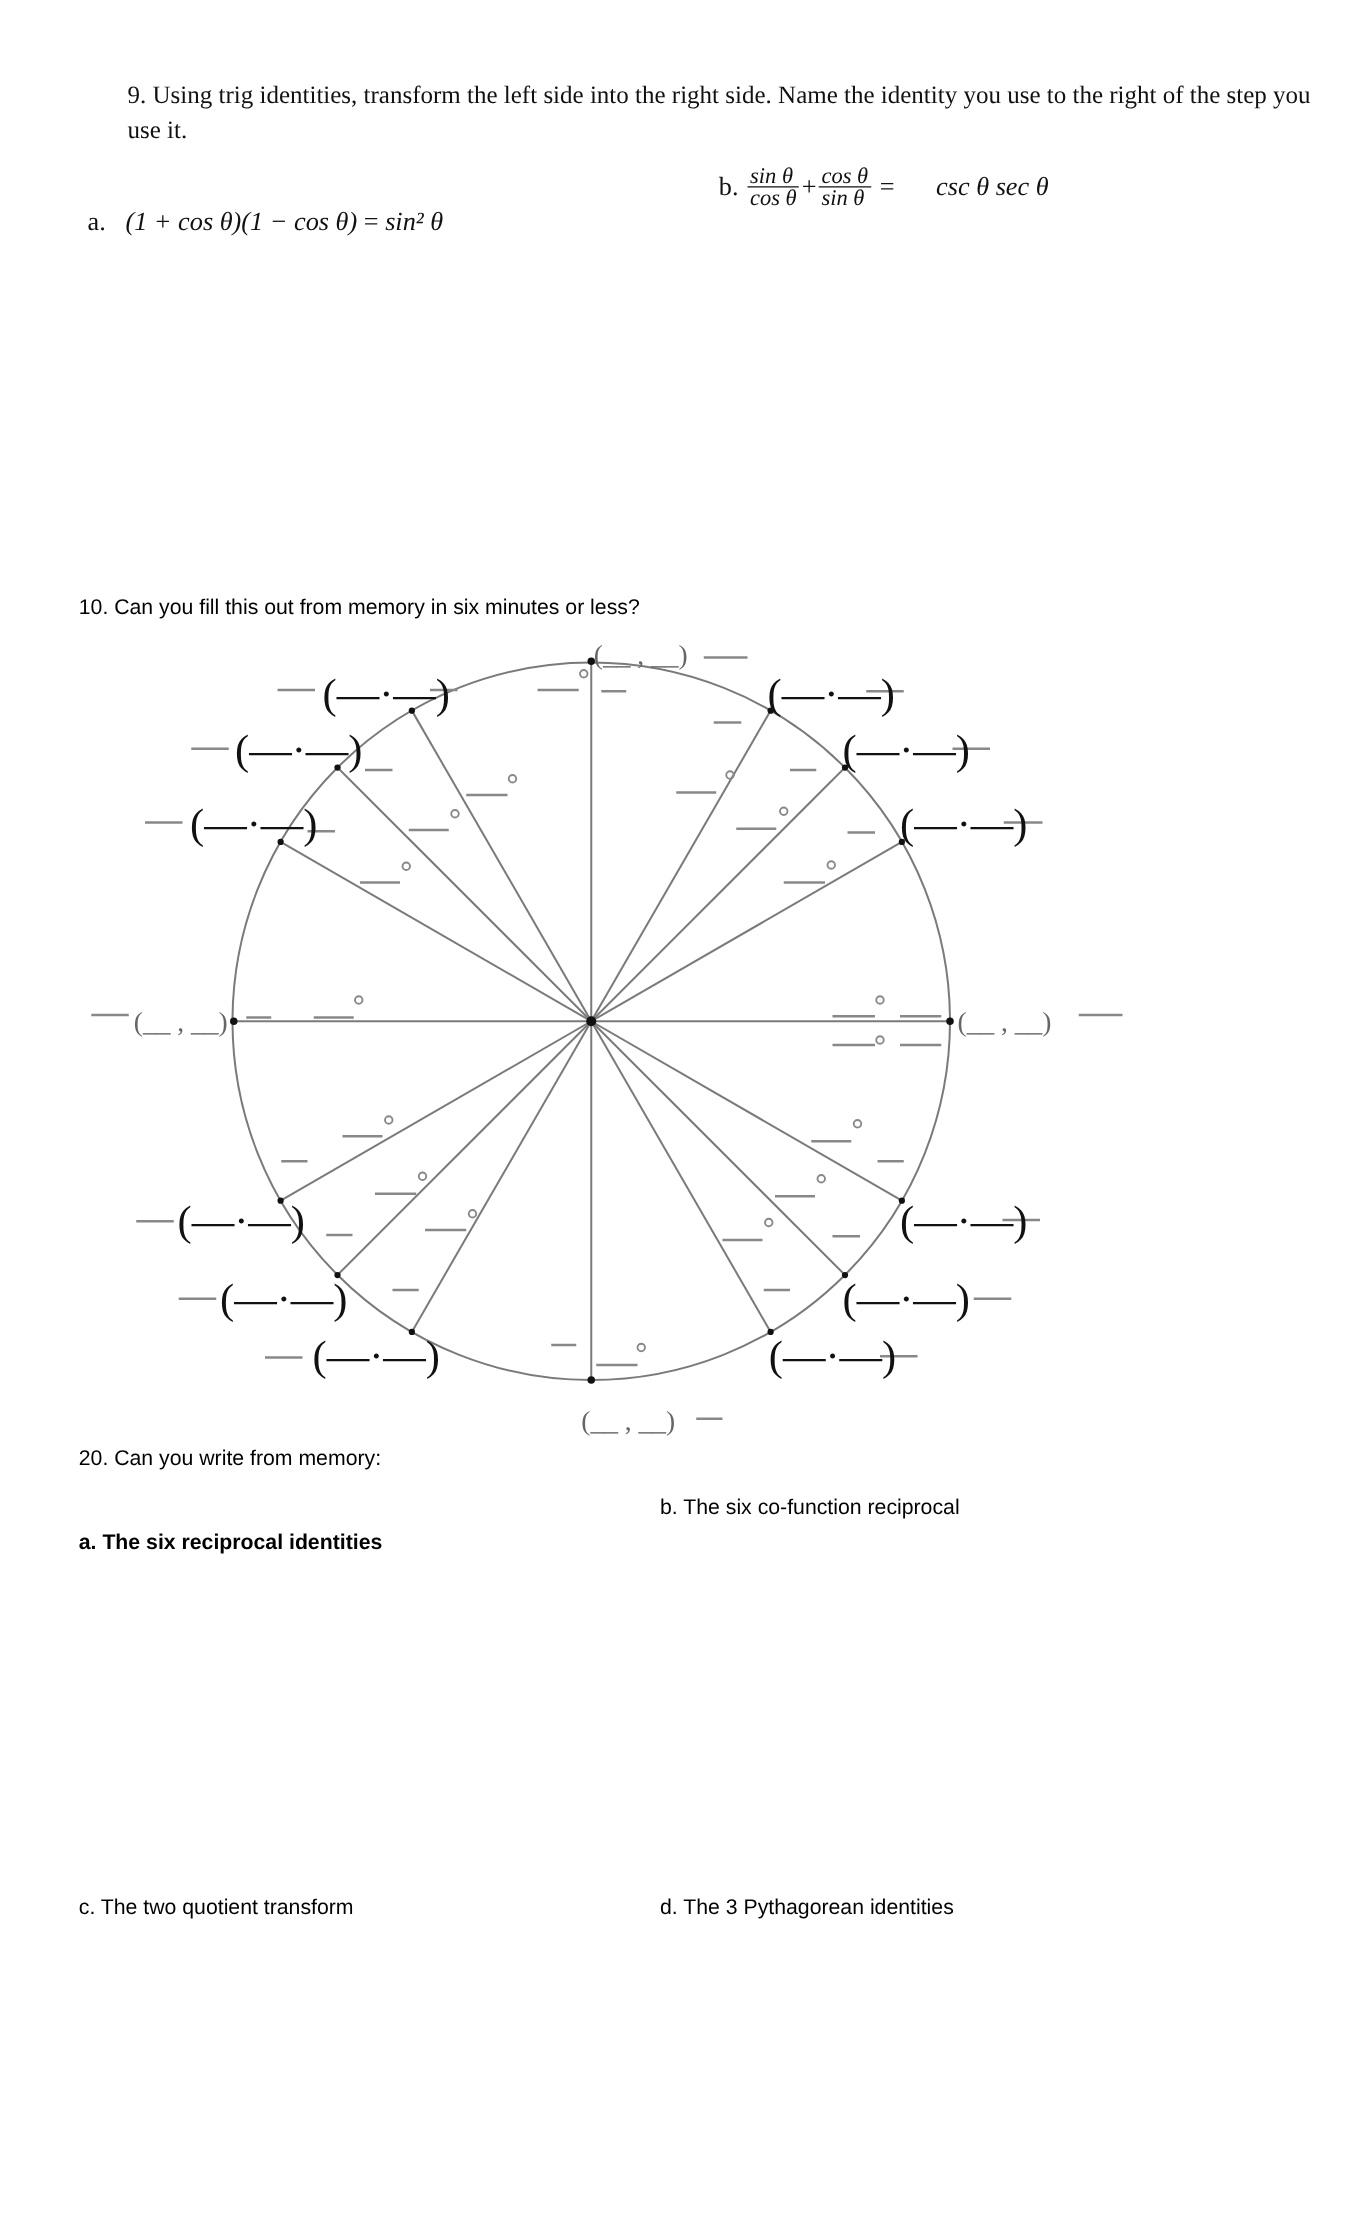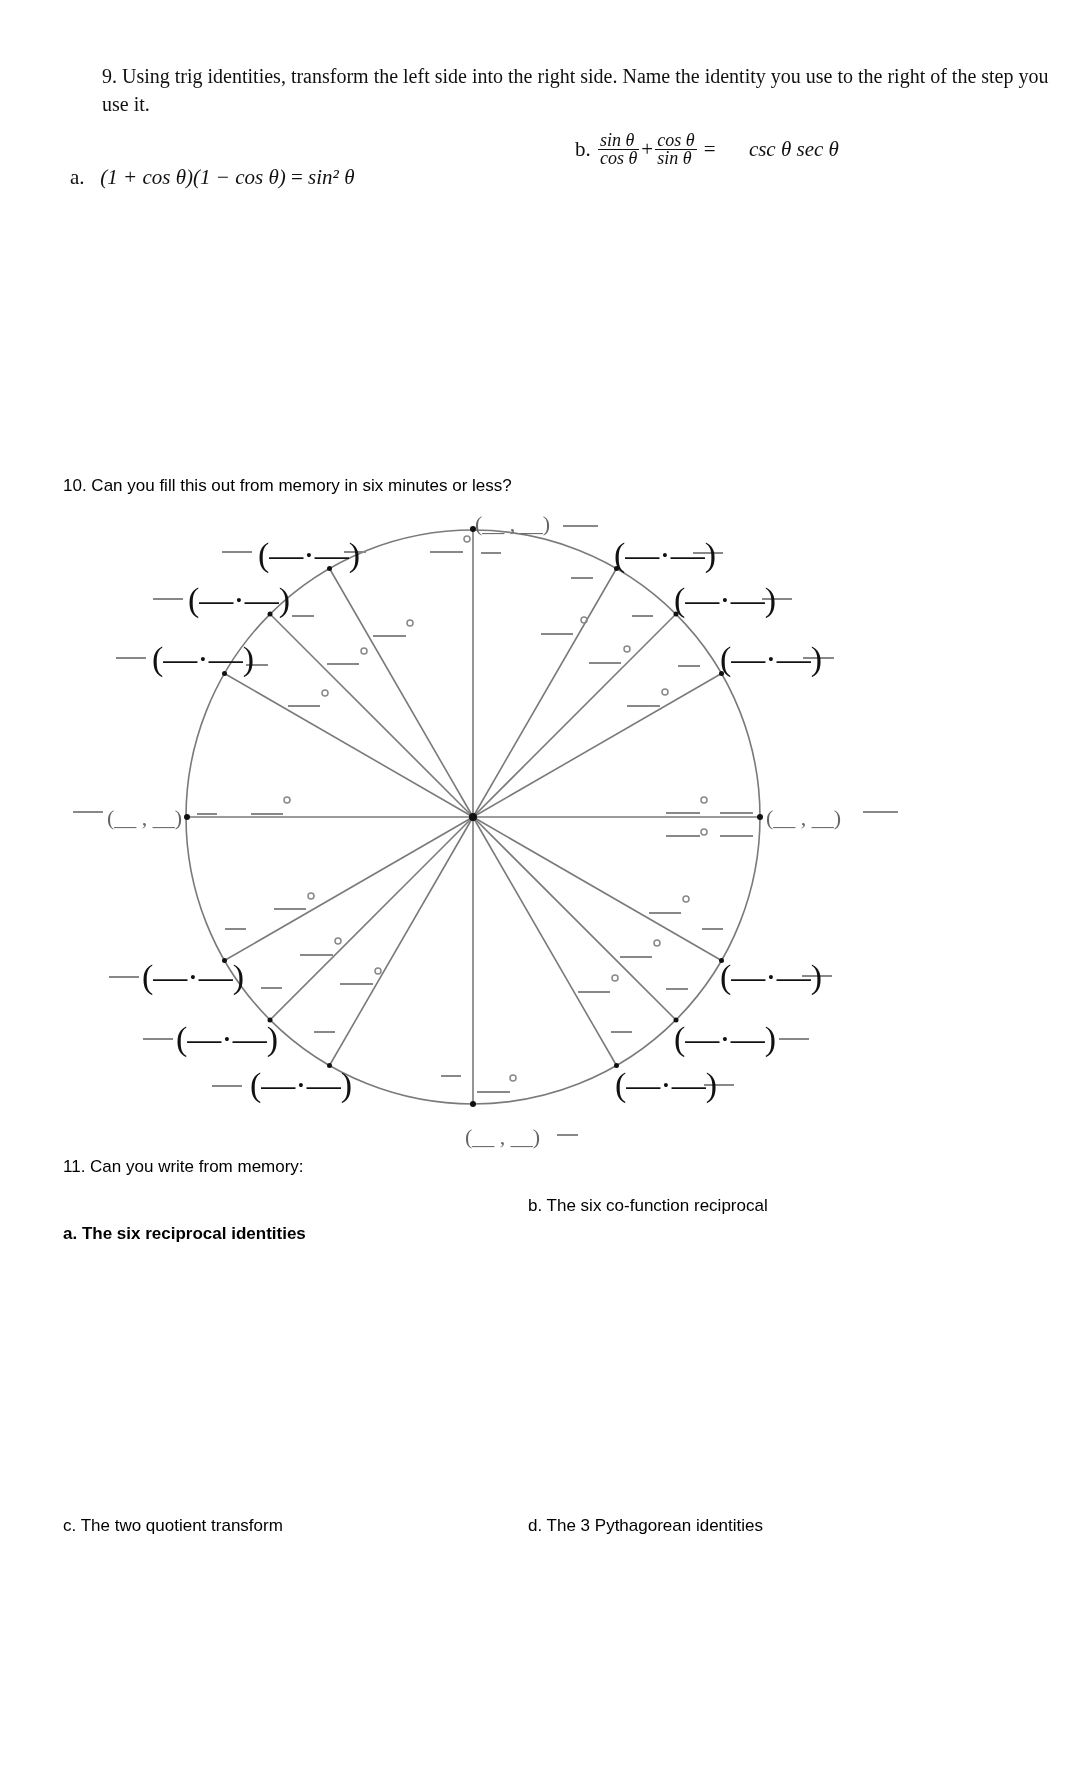--- a/index.html
+++ b/index.html
@@ -174,17 +174,17 @@
     <text x="152" y="670">(—·—)</text>
     <text x="142" y="988">(—·—)</text>
     <text x="176" y="1050">(—·—)</text>
     <text x="250" y="1096">(—·—)</text>
     <text x="720" y="988">(—·—)</text>
     <text x="674" y="1050">(—·—)</text>
     <text x="615" y="1096">(—·—)</text>
   </g>
 </svg>
 
-<div class="abs label" style="left:63px; top:1157px;">11.  Can you write from memory:</div>
+<div class="abs label" style="left:63px; top:1157px;">20.  Can you write from memory:</div>
 <div class="abs label" style="left:63px; top:1224px;font-weight:bold;">a. The six reciprocal identities</div>
 <div class="abs label" style="left:528px; top:1196px;">b.  The six co-function reciprocal</div>
 <div class="abs label" style="left:63px; top:1516px;">c.  The two quotient transform</div>
 <div class="abs label" style="left:528px; top:1516px;">d. The 3 Pythagorean identities</div>
 
 </body></html>

